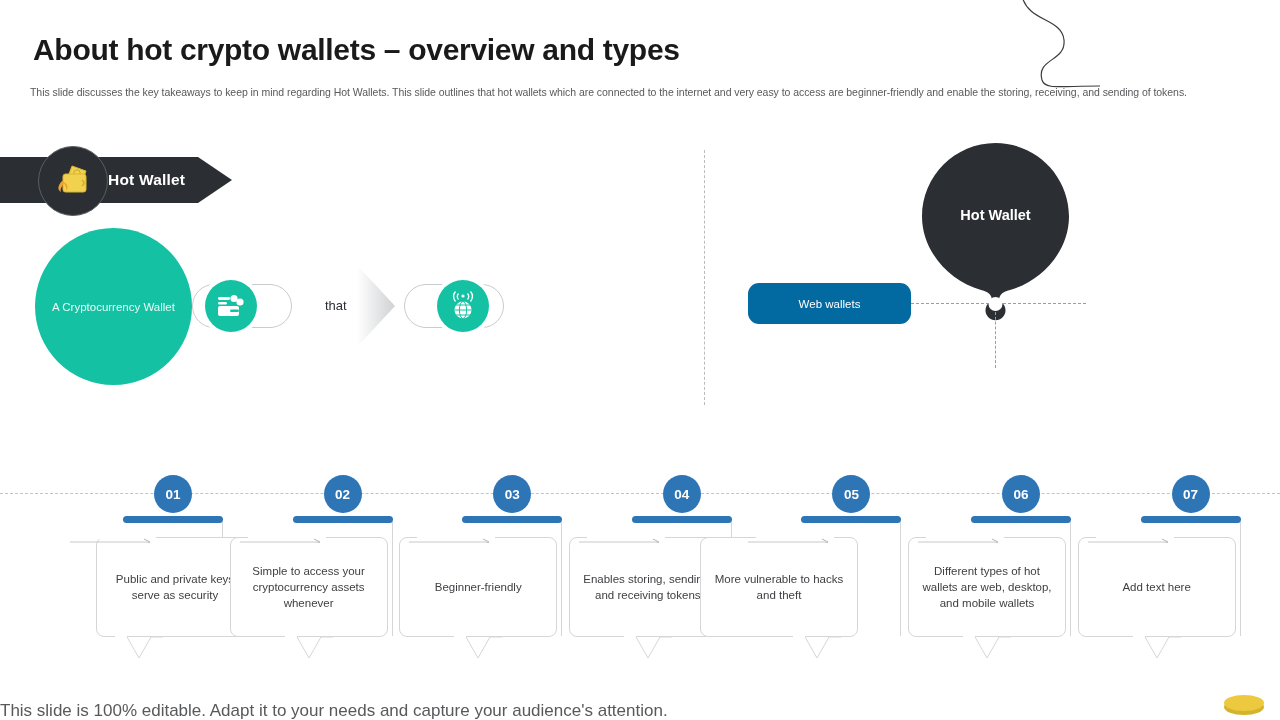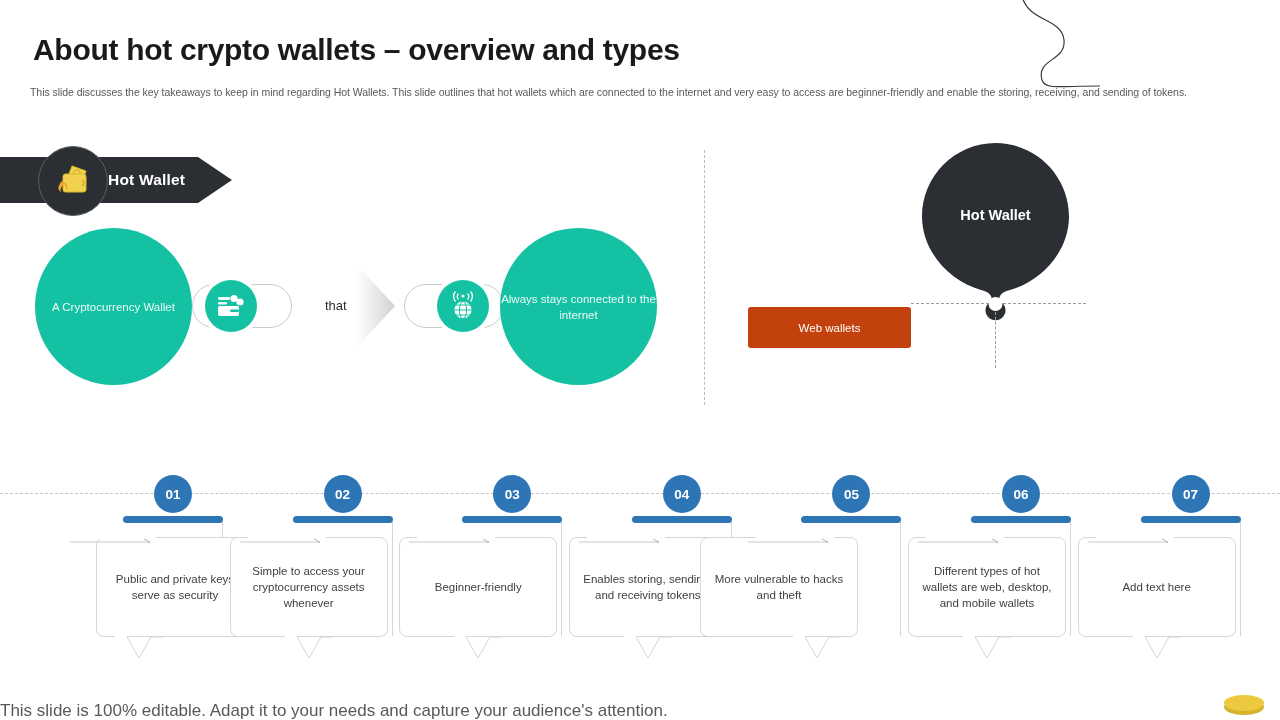--- a/index.html
+++ b/index.html
@@ -81,23 +81,23 @@
 
   
   .balloon {
     position:absolute; left:922px; top:143px; width:147px; height:185px;
   }
   .balloon-label {
     position:absolute; left:922px; top:207px; width:147px; text-align:center;
     color:#fff; font-size:14.5px; font-weight:bold;
   }
   .blue-box {
-    position:absolute; background:#c2410c; border-radius:3px;
+    position:absolute; background:#0369a1; border-radius:11px;
     display:flex; align-items:center; justify-content:center;
-    color:#fff; font-size:11.5px;margin-top:24px;
+    color:#fff; font-size:11.5px;
   }
   .bb-web { left:748px; top:283px; width:163px; height:41px; }
   .bb-mob { left:1086px; top:283px; width:163px; height:41px; }
   .bb-desk{ left:914px; top:368px; width:163px; height:41px; }
   .conn {
     position:absolute; border-top:1px dashed #9a9da0; height:0;
   }
   .conn-l { left:911px; top:303px; width:78px; }
   .conn-r { left:1003px; top:303px; width:83px; }
   .conn-d {
@@ -202,23 +202,20 @@
       <ellipse cx="14" cy="19" rx="3.6" ry="8.5" fill="none" stroke="#14c2a3" stroke-width="1"></ellipse>
       <line x1="5.5" y1="19" x2="22.5" y2="19" stroke="#14c2a3" stroke-width="1"></line>
       <line x1="7" y1="14" x2="21" y2="14" stroke="#14c2a3" stroke-width="1"></line>
       <line x1="7" y1="24" x2="21" y2="24" stroke="#14c2a3" stroke-width="1"></line>
       <circle cx="14" cy="5" r="1.6" fill="#fff"></circle>
       <path d="M9.5 2.5 q-2.5 3 0 6 M18.5 2.5 q2.5 3 0 6" fill="none" stroke="#fff" stroke-width="1.3"></path>
       <path d="M6.5 0.5 q-4 4.5 0 10 M21.5 0.5 q4 4.5 0 10" fill="none" stroke="#fff" stroke-width="1.3"></path>
     </svg>
   </div>
 
-  <div class="big-circle c2">
-    <span>Always stays connected to the internet</span>
-  </div>
 
   <div class="v-divider"></div>
 
   <svg class="balloon" viewBox="0 0 147 185">
     <path d="M73.5,0 C114,0 147,33 147,73.5 C147,108 120,138 88,147 C80,149 77,152 77,158
              a10,10 0 1 1 -7,0 C70,152 67,149 59,147 C27,138 0,108 0,73.5 C0,33 33,0 73.5,0 Z" fill="#2b2f33"></path>
     <circle cx="73.5" cy="161" r="7" fill="#ffffff"></circle>
   </svg>
   <div class="balloon-label">Hot Wallet</div>
 

